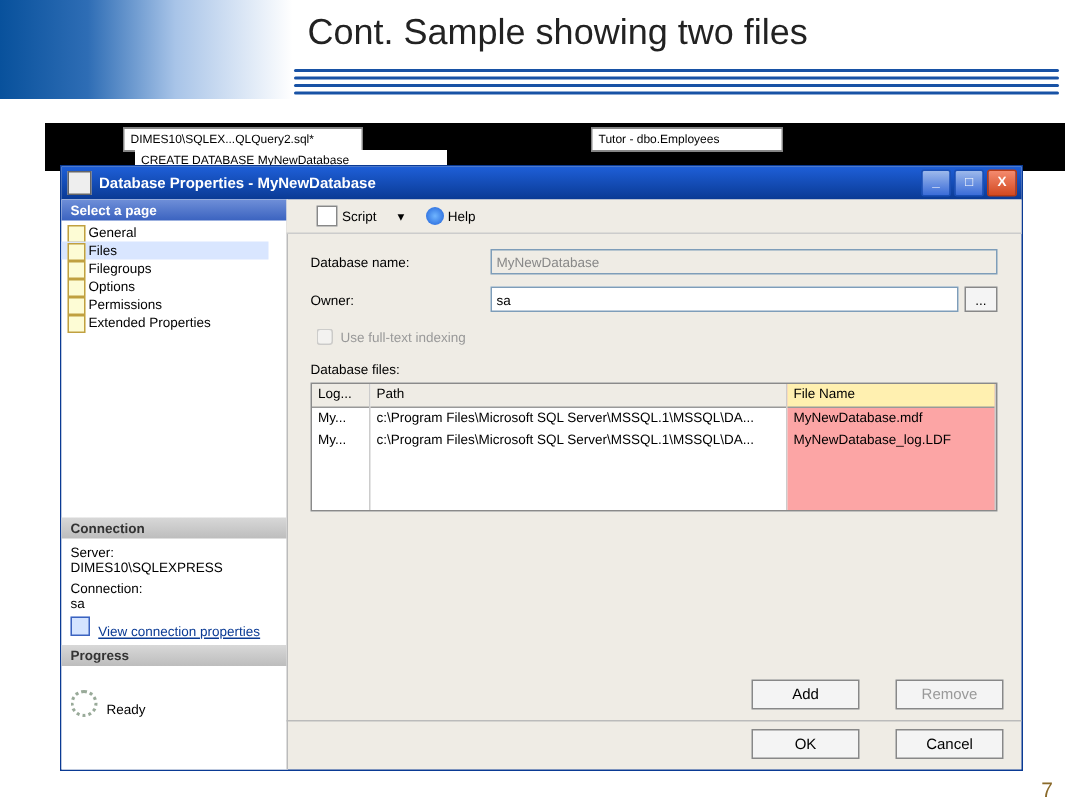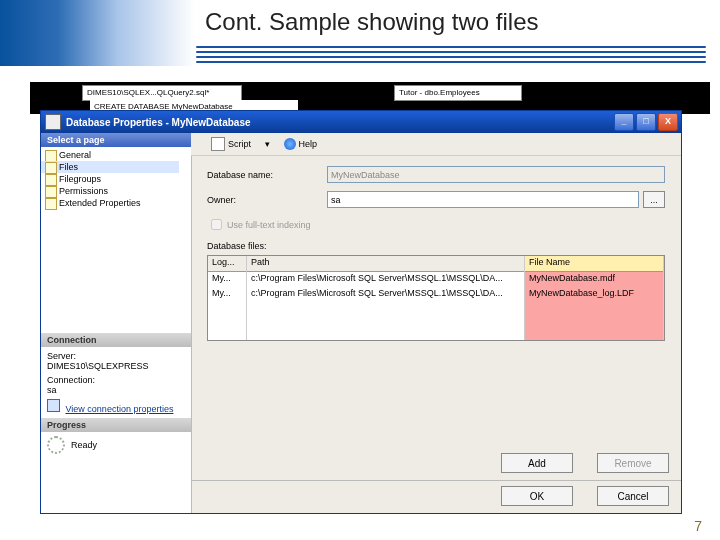--- a/index.html
+++ b/index.html
@@ -23,21 +23,21 @@
   
   .nav{position:absolute;left:0;top:22px;width:150px;bottom:0;background:#fff;border-right:1px solid #bbb}
   .navhdr{background:linear-gradient(#6f8fd8,#3b63c0);color:#fff;font-weight:bold;padding:2px 6px;font-size:9px}
   .navhdr.grey{background:linear-gradient(#d8d8d8,#bdbdbd);color:#333}
   .navitem{padding:1px 4px 1px 18px;font-size:9px;position:relative}
   .navitem:before{content:"";position:absolute;left:4px;top:1px;width:10px;height:10px;background:#fdfcd5;border:1px solid #c0a040}
   .navitem.sel{background:#d9e6ff}
   .navbody{padding:2px 12px 6px 0}
   .conn{font-size:9px;padding:4px 6px}
   .connlink{color:#0a3a94;text-decoration:underline;cursor:pointer}
-  .prog{display:flex;align-items:center;padding:4px 6px}
+  .prog{display:flex;align-items:flex-end;padding:16px 6px}
   .spinner{width:14px;height:14px;border:2px dotted #9a9;border-radius:50%;margin-right:6px}
   
   .content{position:absolute;left:150px;top:22px;right:0;bottom:0}
   .toolbar{height:22px;display:flex;align-items:center;padding-left:20px;background:#efece5;border-bottom:1px solid #ccc;font-size:9px}
   .toolbar span{margin-right:14px;display:inline-flex;align-items:center}
   .toolbar .icn{width:12px;height:12px;margin-right:3px}
   .toolbar .help-icn{background:radial-gradient(#6fb5ff,#1e5fd8);border-radius:50%}
   .toolbar .script-icn{background:#fff;border:1px solid #888}
   .form{padding:10px 16px;font-size:9px}
   .row{display:flex;align-items:center;margin-bottom:8px}
@@ -91,20 +91,21 @@
         <div class="winbtn close">X</div>
       </div>
     </div>
 
     <div class="nav">
       <div class="navhdr">Select a page</div>
       <div class="navbody">
         <div class="navitem">General</div>
         <div class="navitem sel">Files</div>
         <div class="navitem">Filegroups</div>
+        <div class="navitem">Options</div>
         <div class="navitem">Permissions</div>
         <div class="navitem">Extended Properties</div>
       </div>
       <div style="height:118px"></div>
       <div class="navhdr grey">Connection</div>
       <div class="conn">
         <div>Server:</div>
         <div>DIMES10\SQLEXPRESS</div>
         <div style="height:4px"></div>
         <div>Connection:</div>

